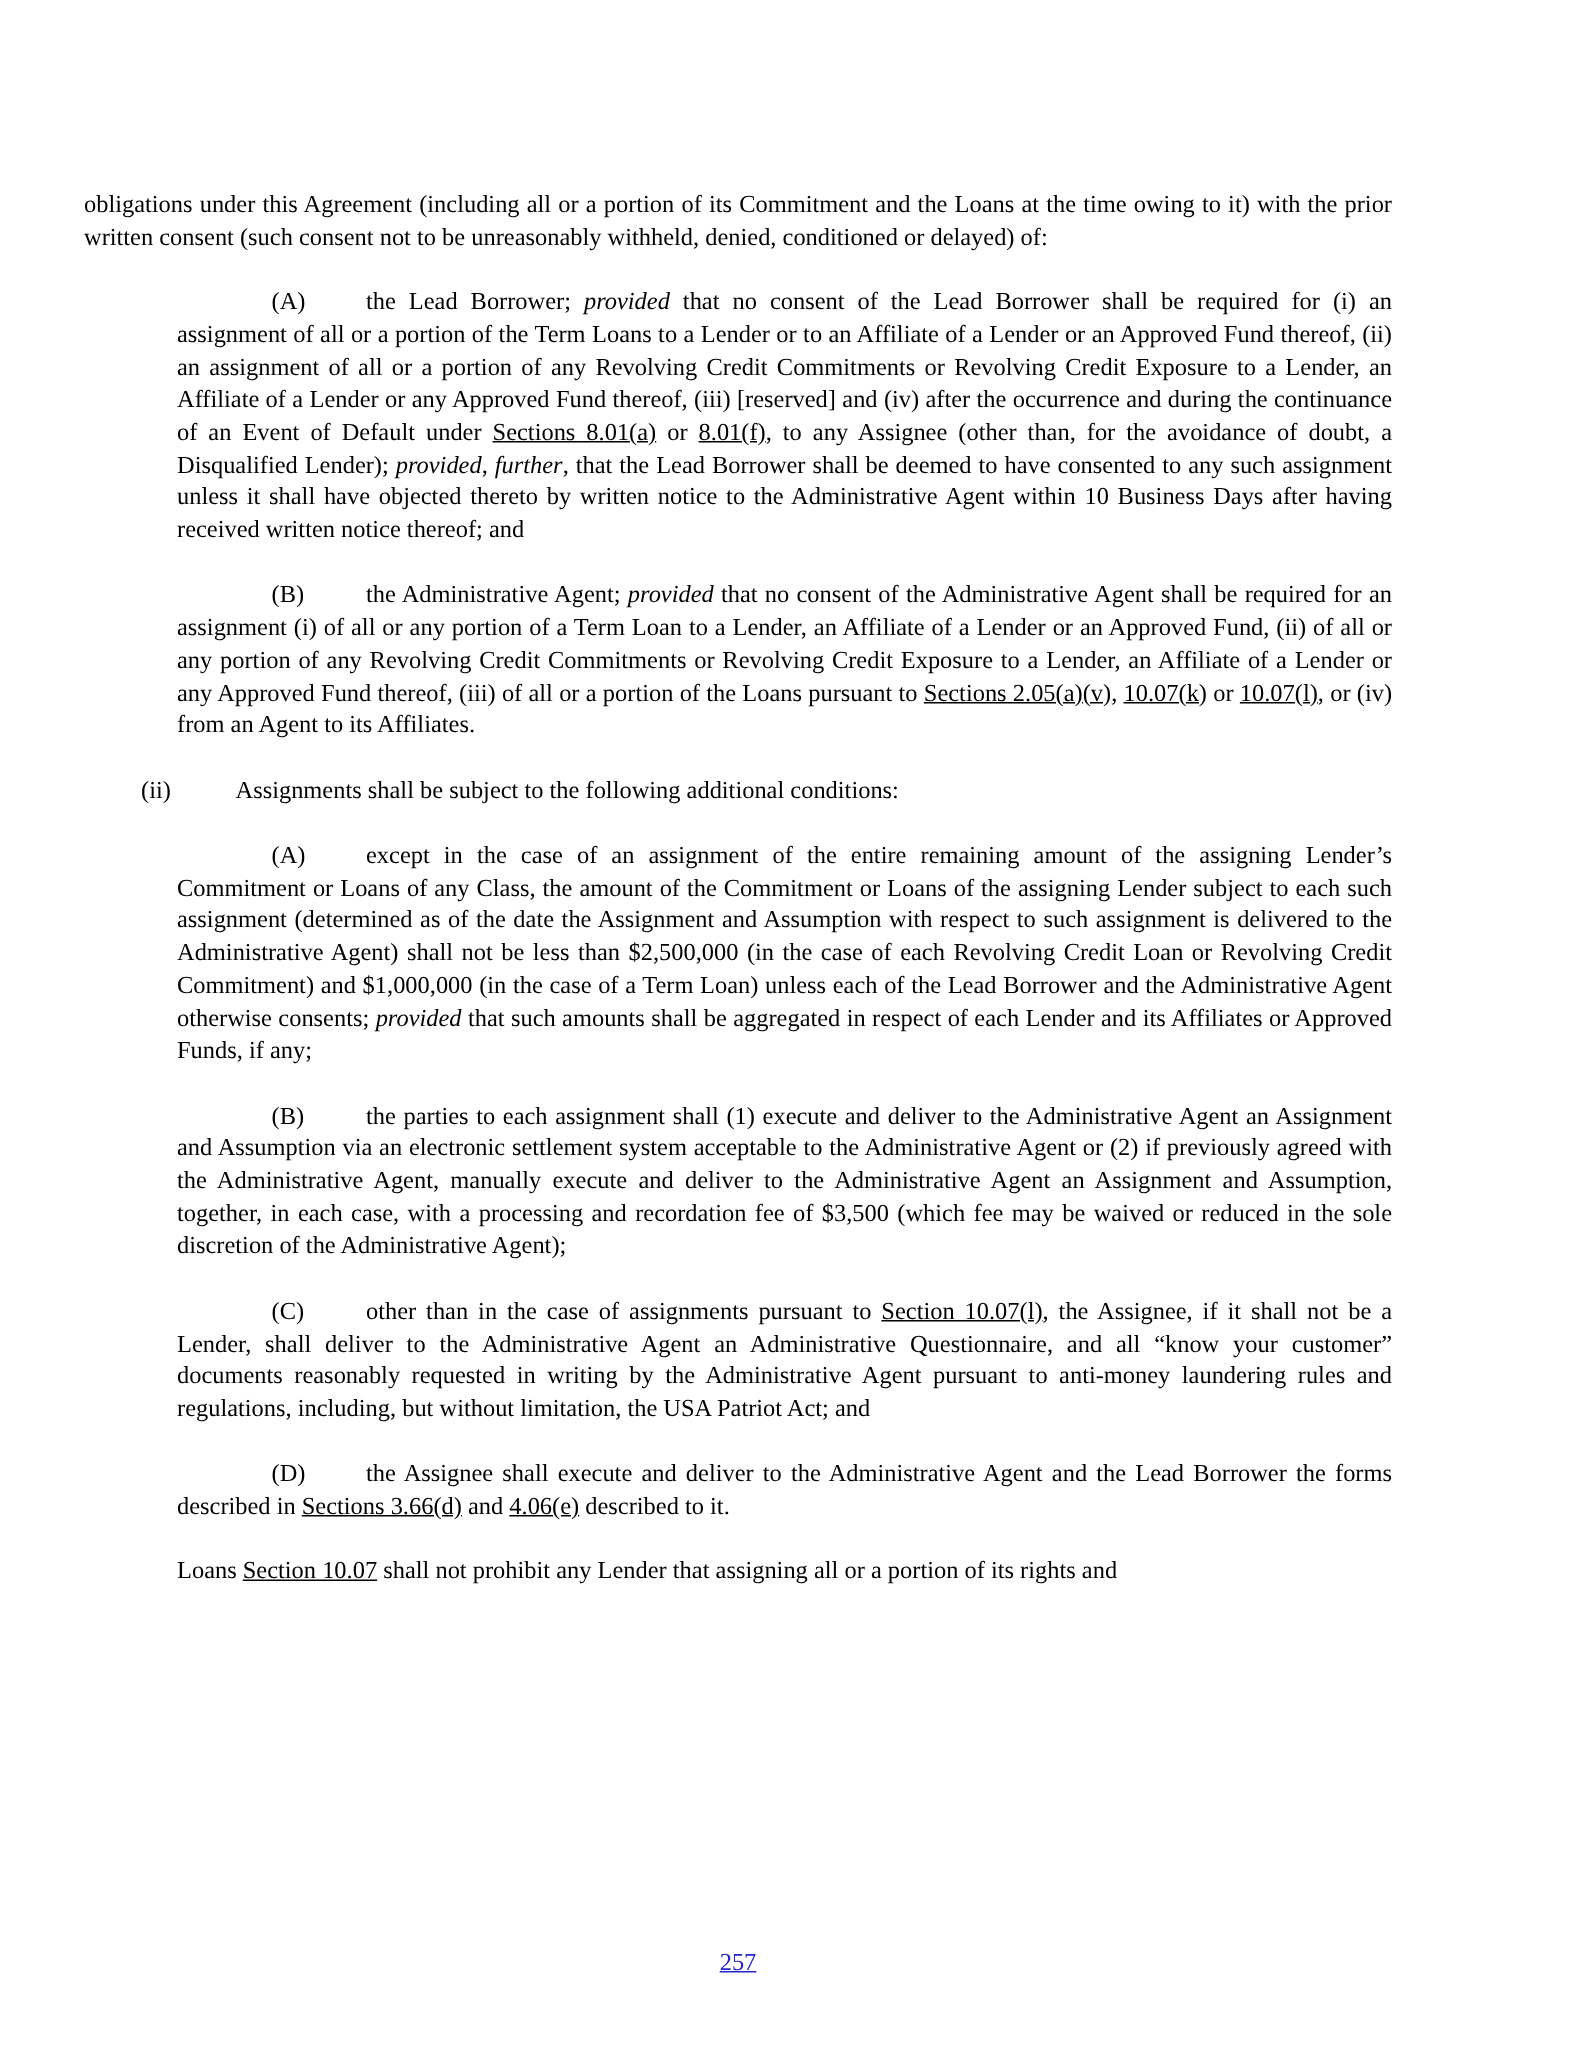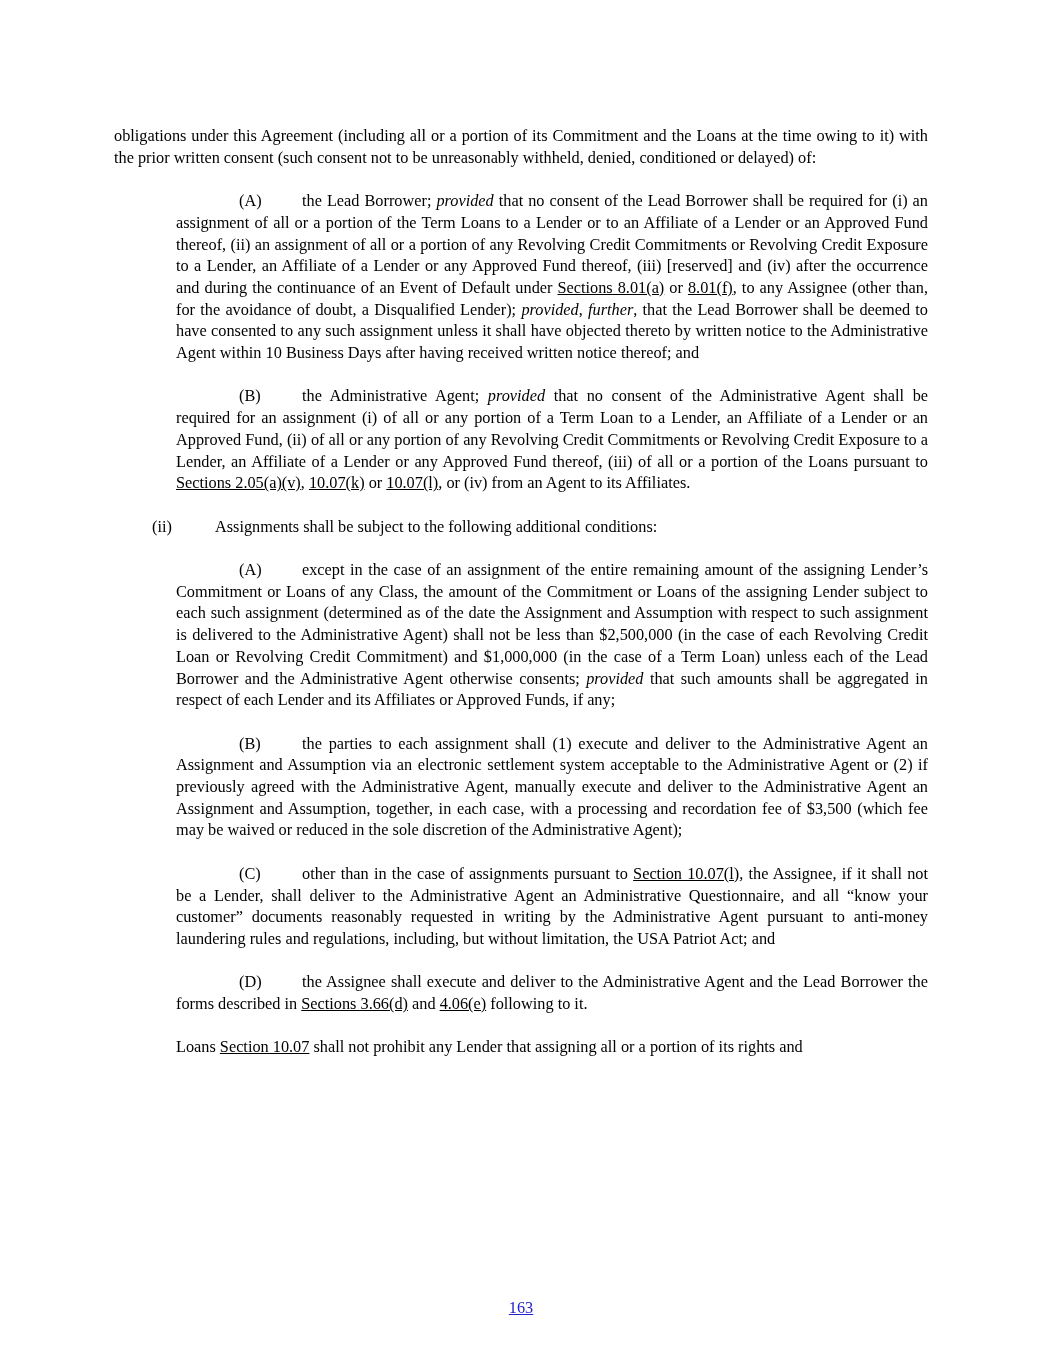--- a/index.html
+++ b/index.html
@@ -8,21 +8,21 @@
     position: relative;
     width: 1055px;
     height: 1365px;
     margin: 0 auto;
     background: var(--paper);
     color: var(--ink);
     font-family: "Liberation Serif", "DejaVu Serif", serif;
     font-size: 16.3px;
     line-height: 21.7px;
     box-sizing: border-box;
-    padding: 125px 127px 0 114px;
+    padding: 125px 127px 0 56px;
     display: flex;
     flex-direction: column;
     overflow: hidden;
   }
   .para { margin: 0 0 21.7px 0; text-align: justify; }
   .body { margin-left: 0; }
   .body-first-indent { text-indent: 62px; }
   .item { margin-left: 38px; }
   .clause { margin-left: 62px; text-indent: 63px; }
   .clause-label { display: inline-block; width: 63px; text-indent: 0; }
@@ -42,19 +42,19 @@
 
 <div class="page">
   <div id="doc-body">
       <p class="para body"><span>obligations under this Agreement (including all or a portion of its Commitment and the Loans at the time owing to it) with the prior written consent (such consent not to be unreasonably withheld, denied, conditioned or delayed) of:</span></p>
       <p class="para clause"><span class="clause-label">(A)</span><span>the Lead Borrower; </span><span class="it">provided</span><span> that no consent of the Lead Borrower shall be required for (i) an assignment of all or a portion of the Term Loans to a Lender or to an Affiliate of a Lender or an Approved Fund thereof, (ii) an assignment of all or a portion of any Revolving Credit Commitments or Revolving Credit Exposure to a Lender, an Affiliate of a Lender or any Approved Fund thereof, (iii) [reserved] and (iv) after the occurrence and during the continuance of an Event of Default under </span><span class="ul">Sections 8.01(a)</span><span> or </span><span class="ul">8.01(f)</span><span>, to any Assignee (other than, for the avoidance of doubt, a Disqualified Lender); </span><span class="it">provided</span><span>, </span><span class="it">further</span><span>, that the Lead Borrower shall be deemed to have consented to any such assignment unless it shall have objected thereto by written notice to the Administrative Agent within 10 Business Days after having received written notice thereof; and</span></p>
       <p class="para clause"><span class="clause-label">(B)</span><span>the Administrative Agent; </span><span class="it">provided</span><span> that no consent of the Administrative Agent shall be required for an assignment (i) of all or any portion of a Term Loan to a Lender, an Affiliate of a Lender or an Approved Fund, (ii) of all or any portion of any Revolving Credit Commitments or Revolving Credit Exposure to a Lender, an Affiliate of a Lender or any Approved Fund thereof, (iii) of all or a portion of the Loans pursuant to </span><span class="ul">Sections 2.05(a)(v)</span><span>, </span><span class="ul">10.07(k)</span><span> or </span><span class="ul">10.07(l)</span><span>, or (iv) from an Agent to its Affiliates.</span></p>
       <p class="para item"><span class="clause-label">(ii)</span><span>Assignments shall be subject to the following additional conditions:</span></p>
       <p class="para clause"><span class="clause-label">(A)</span><span>except in the case of an assignment of the entire remaining amount of the assigning Lender’s Commitment or Loans of any Class, the amount of the Commitment or Loans of the assigning Lender subject to each such assignment (determined as of the date the Assignment and Assumption with respect to such assignment is delivered to the Administrative Agent) shall not be less than $2,500,000 (in the case of each Revolving Credit Loan or Revolving Credit Commitment) and $1,000,000 (in the case of a Term Loan) unless each of the Lead Borrower and the Administrative Agent otherwise consents; </span><span class="it">provided</span><span> that such amounts shall be aggregated in respect of each Lender and its Affiliates or Approved Funds, if any;</span></p>
       <p class="para clause"><span class="clause-label">(B)</span><span>the parties to each assignment shall (1) execute and deliver to the Administrative Agent an Assignment and Assumption via an electronic settlement system acceptable to the Administrative Agent or (2) if previously agreed with the Administrative Agent, manually execute and deliver to the Administrative Agent an Assignment and Assumption, together, in each case, with a processing and recordation fee of $3,500 (which fee may be waived or reduced in the sole discretion of the Administrative Agent);</span></p>
       <p class="para clause"><span class="clause-label">(C)</span><span>other than in the case of assignments pursuant to </span><span class="ul">Section 10.07(l)</span><span>, the Assignee, if it shall not be a Lender, shall deliver to the Administrative Agent an Administrative Questionnaire, and all “know your customer” documents reasonably requested in writing by the Administrative Agent pursuant to anti-money laundering rules and regulations, including, but without limitation, the USA Patriot Act; and</span></p>
-      <p class="para clause"><span class="clause-label">(D)</span><span>the Assignee shall execute and deliver to the Administrative Agent and the Lead Borrower the forms described in </span><span class="ul">Sections 3.66(d)</span><span> and </span><span class="ul">4.06(e)</span><span> following to it.</span></p>
+      <p class="para clause"><span class="clause-label">(D)</span><span>the Assignee shall execute and deliver to the Administrative Agent and the Lead Borrower the forms described in </span><span class="ul">Sections 3.66(d)</span><span> and </span><span class="ul">4.06(e)</span><span> described to it.</span></p>
       <p class="para body-first-indent"><span>Loans </span><span class="ul">Section 10.07</span><span> shall not prohibit any Lender that assigning all or a portion of its rights and</span></p>
     </div>
   <div class="footer">
-    <a class="page-num">163</a>
+    <a class="page-num">257</a>
   </div>
 </div>
 
 </body></html>

